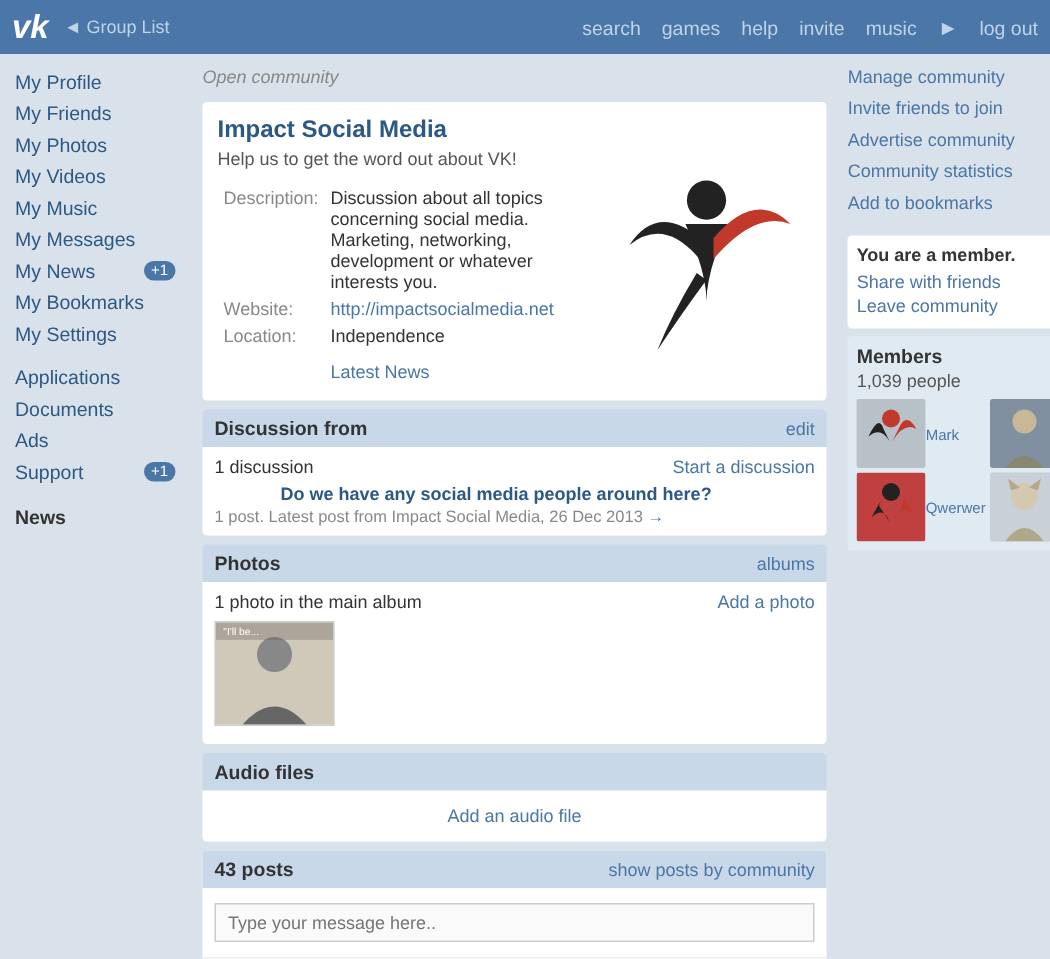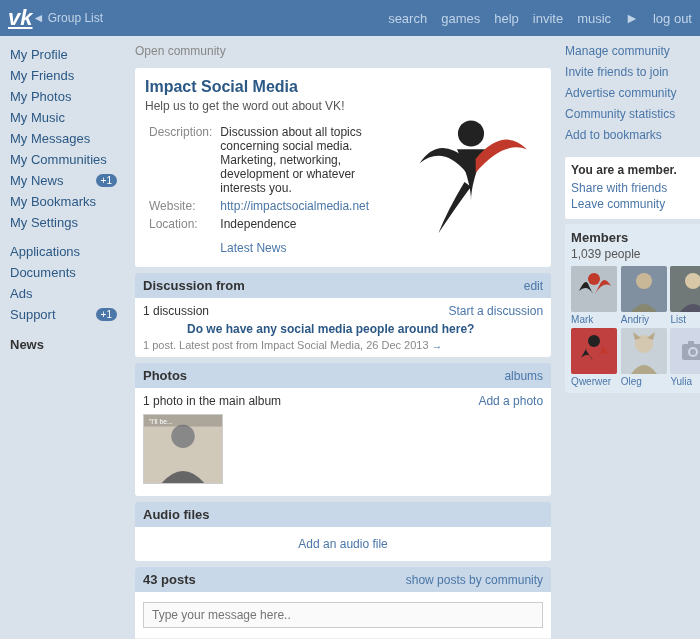--- a/index.html
+++ b/index.html
@@ -10,22 +10,22 @@
       background: #4a76a8;
       display: flex;
       align-items: center;
       height: 36px;
       padding: 0 8px;
     }
     .vk-logo {
       color: white;
       font-size: 22px;
       font-weight: bold;
+      margin-right: 10px;
       font-style: italic;
-      text-decoration: underline;
     }
     .nav-group-list {
       color: #c0d4e8;
       font-size: 12px;
       margin-right: auto;
       cursor: pointer;
     }
     .nav-group-list::before { content: '◄ '; }
     .top-nav-links {
       display: flex;
@@ -92,20 +92,21 @@
       padding: 8px 6px;
       display: flex;
       flex-direction: column;
       gap: 5px;
     }
 
     .open-community-label {
       color: #888;
       font-size: 12px;
       margin-bottom: 4px;
+      font-style: italic;
     }
 
     .community-header {
       background: white;
       border-radius: 3px;
       padding: 10px;
       display: flex;
       gap: 28px;
     }
     .community-info { flex: 1; }
@@ -248,22 +249,22 @@
     .members-section { background: #e0eaf3; border-radius: 3px; padding: 6px; }
     .members-title { font-size: 13px; font-weight: bold; color: #333; margin-bottom: 2px; }
     .members-count { font-size: 12px; color: #555; margin-bottom: 5px; }
     .members-grid {
       display: grid;
       grid-template-columns: repeat(3, 1fr);
       gap: 3px;
     }
     .member-item {
       display: flex;
-      flex-direction: column;
-      align-items: flex-start;
+      flex-direction: row;
+      align-items: center;
       cursor: pointer;
     }
     .member-avatar {
       width: 46px;
       height: 46px;
       background: #ccc;
       border-radius: 2px;
       overflow: hidden;
       display: flex;
       align-items: center;
@@ -307,27 +308,27 @@
     <div class="sidebar-item">
       <span>My Profile</span>
     </div>
     <div class="sidebar-item">
       <span>My Friends</span>
     </div>
     <div class="sidebar-item">
       <span>My Photos</span>
     </div>
     <div class="sidebar-item">
+      <span>My Videos</span>
+    </div>
+    <div class="sidebar-item">
       <span>My Music</span>
     </div>
     <div class="sidebar-item">
       <span>My Messages</span>
-    </div>
-    <div class="sidebar-item">
-      <span>My Communities</span>
     </div>
     <div class="sidebar-item">
       <span>My News</span>
       <span class="badge">+1</span>
     </div>
     <div class="sidebar-item">
       <span>My Bookmarks</span>
     </div>
     <div class="sidebar-item">
       <span>My Settings</span>

